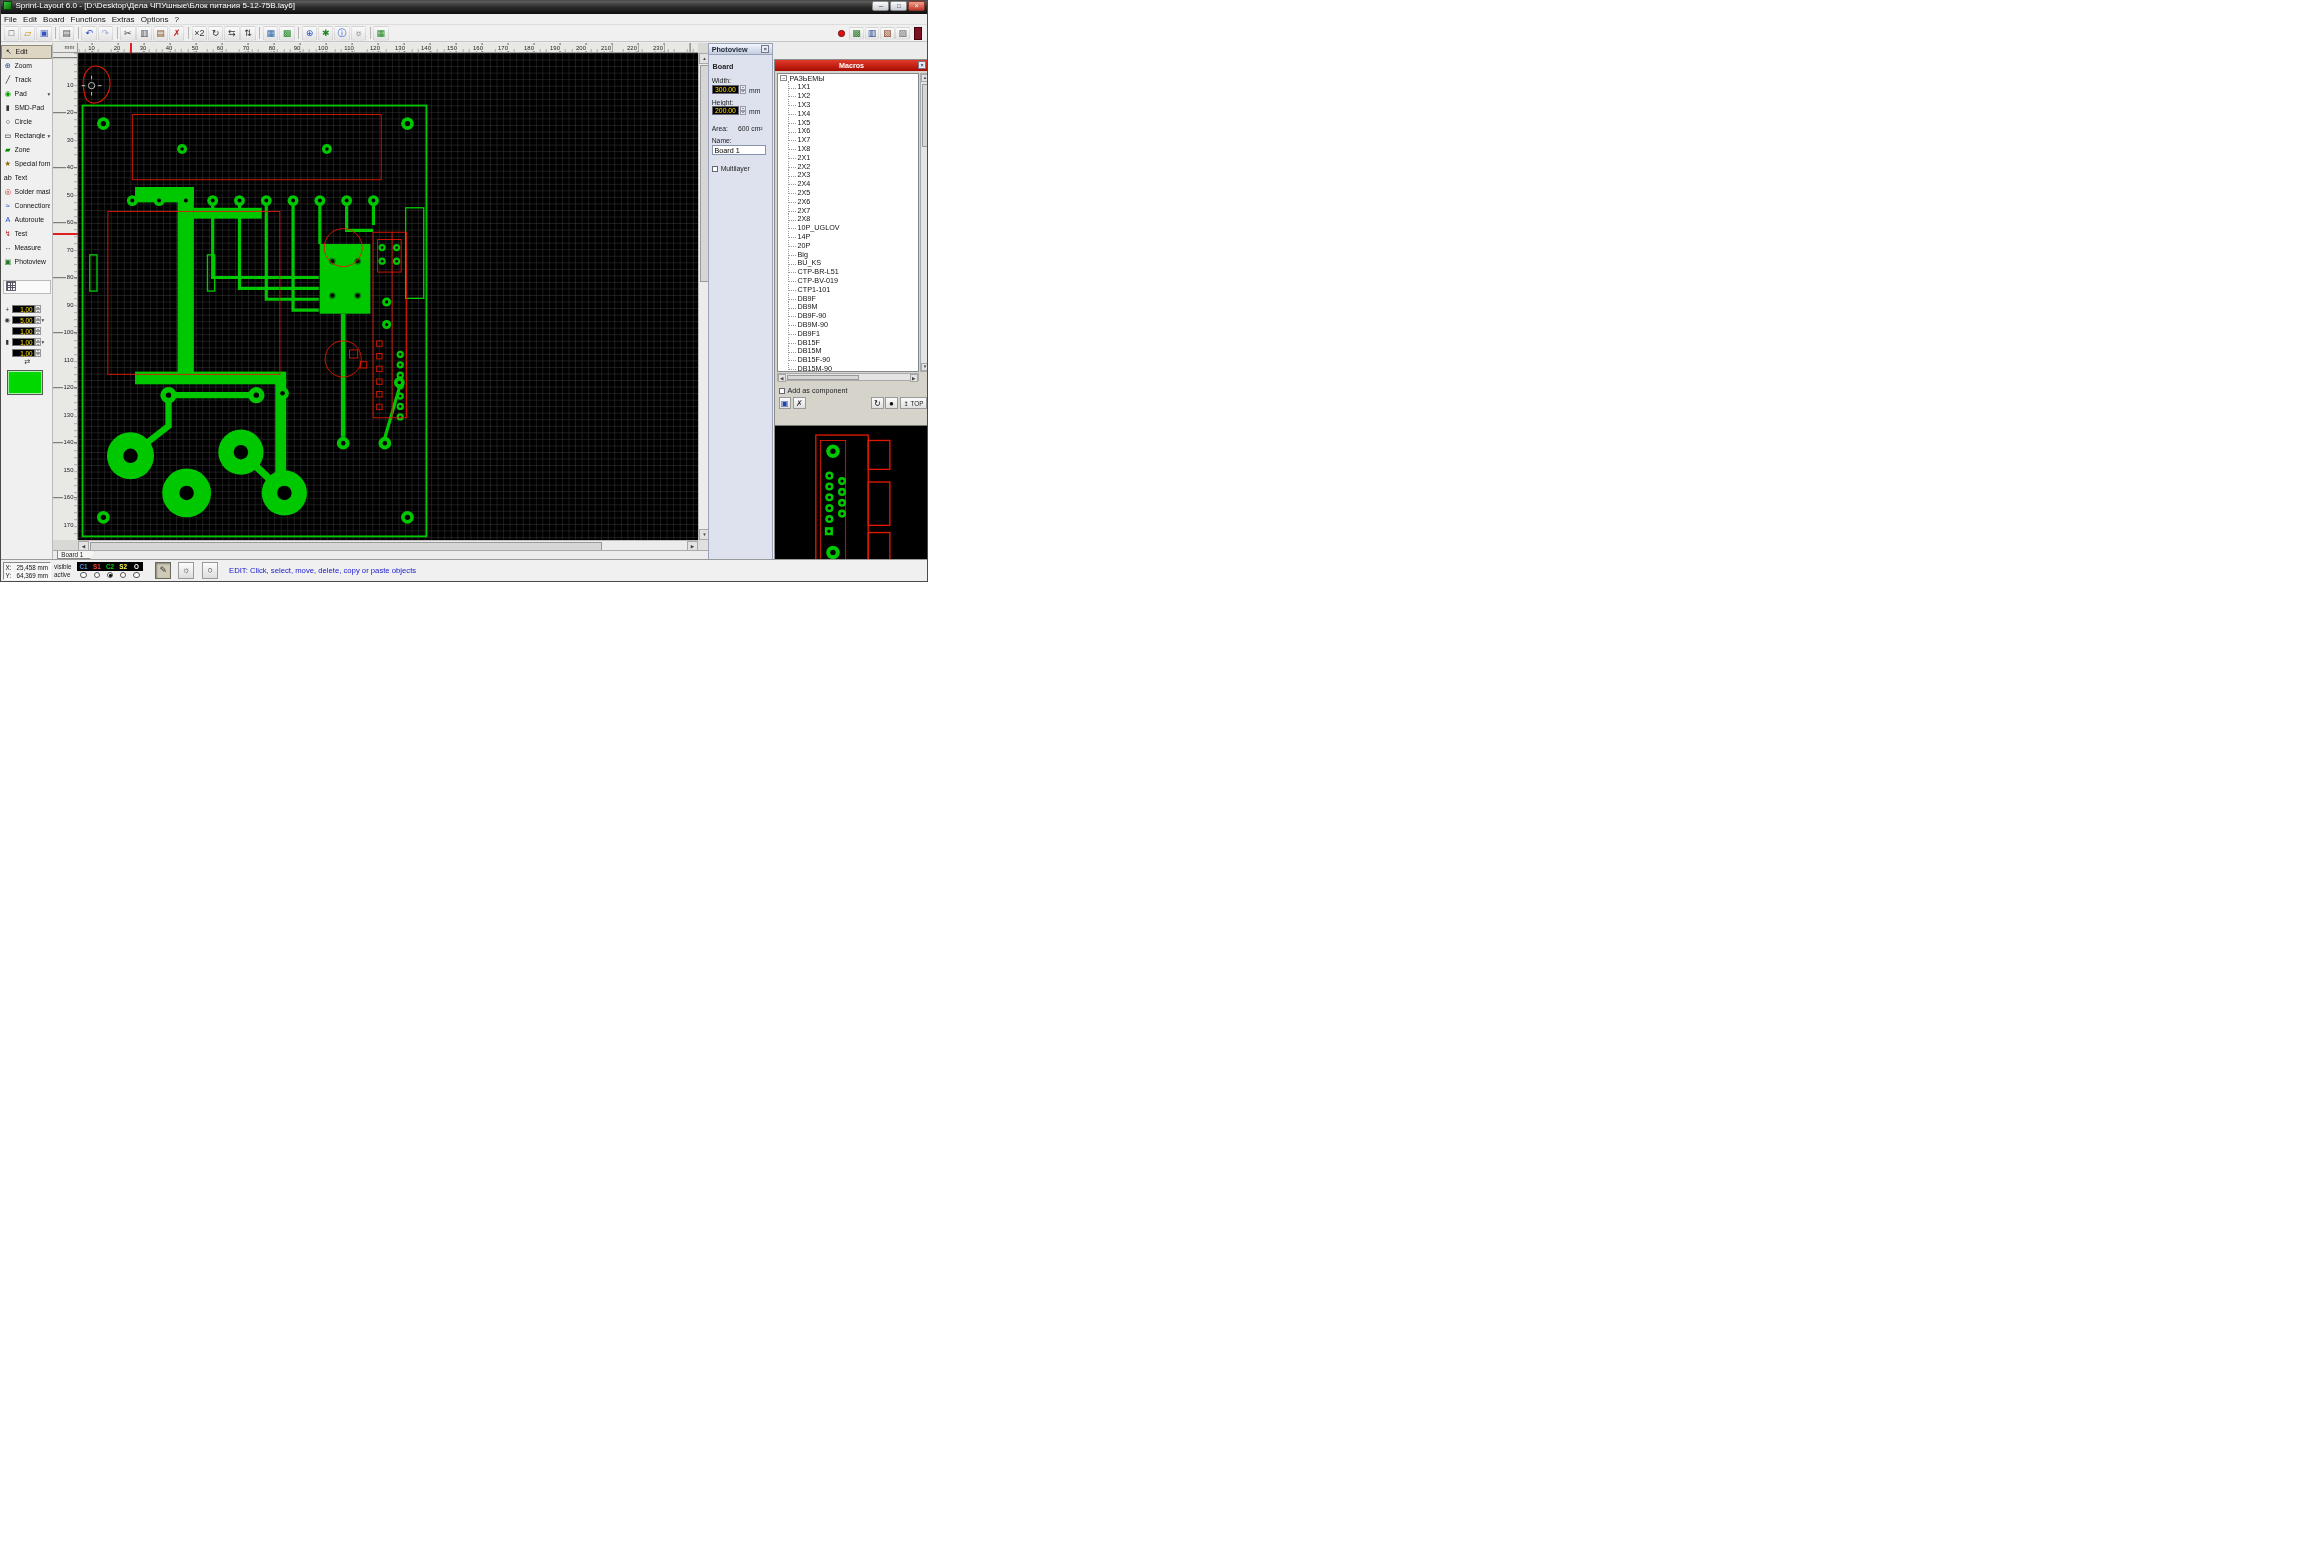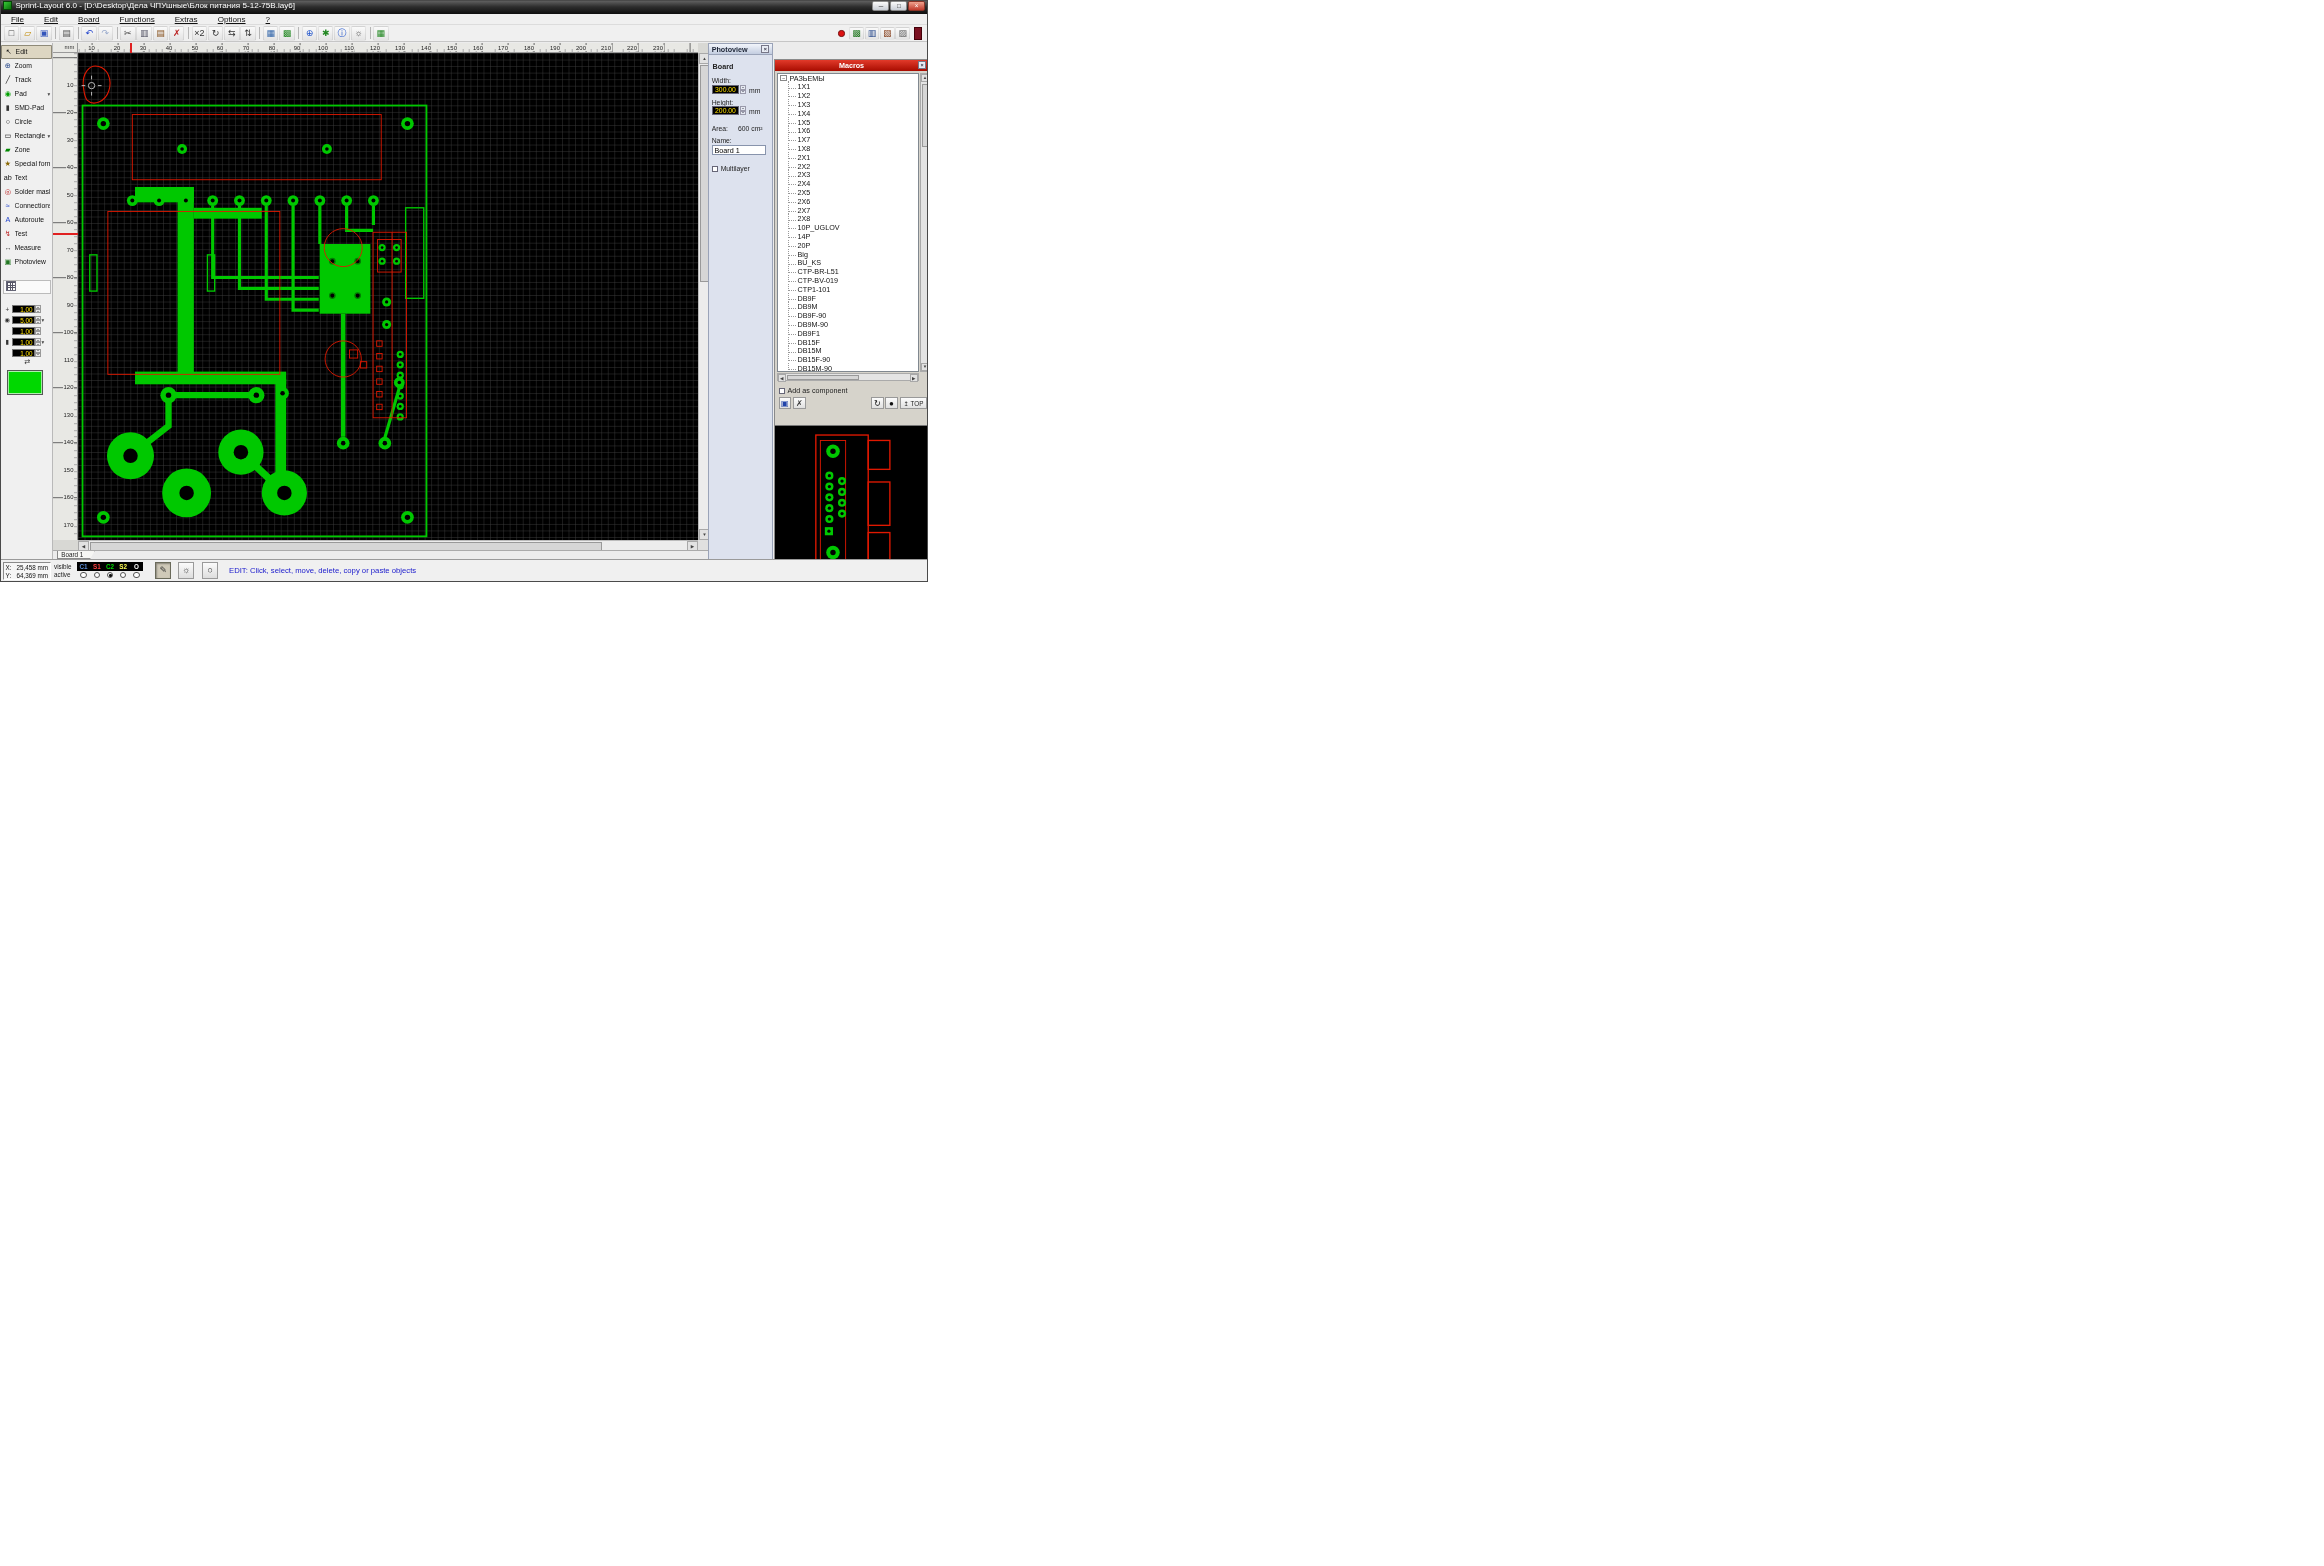--- a/index.html
+++ b/index.html
@@ -15,21 +15,21 @@
   #app-icon{width:9px;height:9px;background:linear-gradient(135deg,#37c837,#0a700a);
     border:0.9px solid #064406;margin-right:3.6px;flex:none;}
   #window-title{color:#fff;font-size:8.1px;line-height:9px;white-space:nowrap;overflow:hidden;flex:1;}
   .winbtn{width:17px;height:10px;margin-left:0.9px;font-size:6.3px;line-height:8.1px;text-align:center;
     border:0.9px solid #8a8a8a;border-radius:1.8px;background:linear-gradient(#fbfbfb,#c9ced6);color:#222;flex:none;}
   #btn-close{background:linear-gradient(#f0a28e,#c0392b);border-color:#8a3326;color:#fff;}
 
   
   #menubar{position:absolute;left:0;top:12.7px;width:100%;height:11.8px;background:#f0f0f0;
     border-bottom:0.9px solid #dcdcdc;display:flex;align-items:center;font-size:8.1px;color:#111;}
-  .menu-item{padding:0 10px;height:100%;display:flex;align-items:center;text-decoration:underline;}
+  .menu-item{padding:0 3px;height:100%;display:flex;align-items:center;}
 
   
   #toolbar{position:absolute;left:0;top:24.4px;width:100%;height:17px;background:#f0f0f0;
     border-bottom:0.9px solid #c6c6c6;display:flex;align-items:center;padding:0 2.7px;}
   .tb-btn{width:15.4px;height:15.4px;border:0.9px solid rgba(0,0,0,0.08);border-radius:1.8px;
     display:flex;align-items:center;justify-content:center;font-size:9px;line-height:1;
     background:linear-gradient(#fafafa,#e4e4e4);flex:none;margin-right:0.9px;}
   .tb-sep{width:0.9px;height:11.8px;background:#b5b5b5;margin:0 2.7px;flex:none;}
   #toolbar-right{margin-left:auto;display:flex;align-items:center;padding-right:2.7px;}
   .led{width:6.3px;height:6.3px;border-radius:50%;background:#dd1111;border:0.9px solid #771010;margin-right:4.5px;flex:none;}

